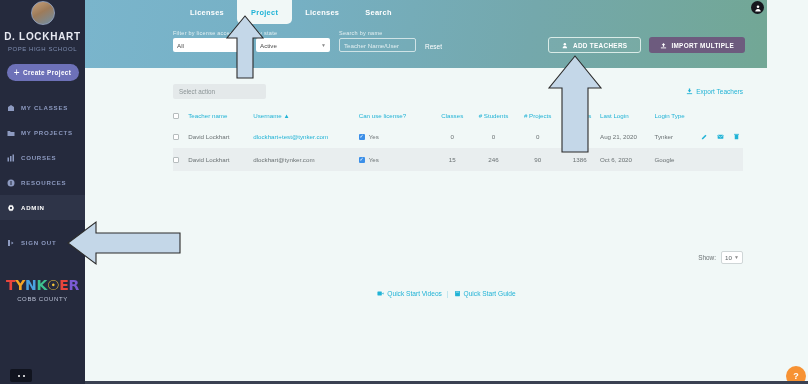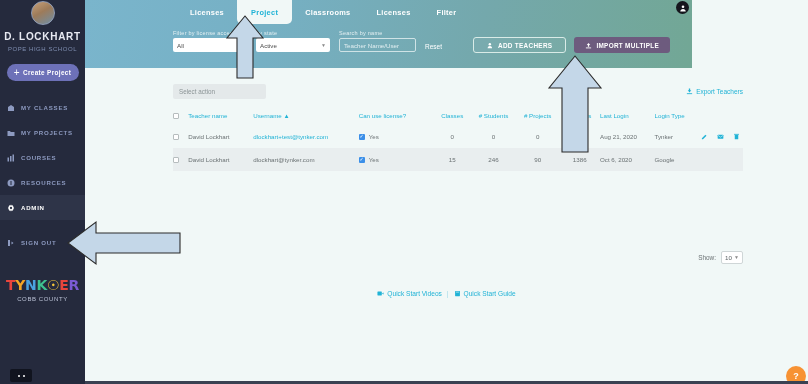--- a/index.html
+++ b/index.html
@@ -70,21 +70,21 @@
   }
   .sidebar-bottom {
     position:absolute; left:10px; bottom:2px;
     width:22px; height:13px; background:#11141f; border-radius:2px;
     display:flex; align-items:center; justify-content:center; gap:3px;
   }
   .sidebar-bottom i { width:2px; height:2px; background:#fff; border-radius:50%; display:block; }
 
   
   .header {
-    position: absolute; left: 85px; top: 0; width: 607px; height: 68px;
+    position: absolute; left: 85px; top: 0; width: 682px; height: 68px;
     background: linear-gradient(100deg,#7ab5cc 0%,#76b0c4 30%,#74a8ac 65%,#72a795 100%);
   }
   .tabs {
     display: flex; align-items: flex-end; height: 24px;
     padding-left: 92px; gap: 0;
   }
   .tab {
     height: 24px; padding: 0 13px;
     display: flex; align-items: center; justify-content: center;
     font-size: 7.4px; font-weight: 700; color: #ffffff;
@@ -311,23 +311,22 @@
     <div class="sidebar-bottom">
       <i></i>
         <i></i>
     </div>
   </div>
 
   <div class="header">
     <div class="tabs">
       <div class="tab">Licenses</div>
       <div class="tab active">Project</div>
-      <div class="tab">Classrooms</div>
       <div class="tab">Licenses</div>
-      <div class="tab">Filter</div>
+      <div class="tab">Search</div>
     </div>
 
     <div class="avatar-top">
       <svg viewBox="0 0 16 16">
           <circle cx="8" cy="5.5" r="2.6" fill="#fff"></circle>
           <path d="M2.5 15c0-3.2 2.5-5 5.5-5s5.5 1.8 5.5 5z" fill="#fff"></path>
         </svg>
     </div>
 
     <div class="filterbar">

